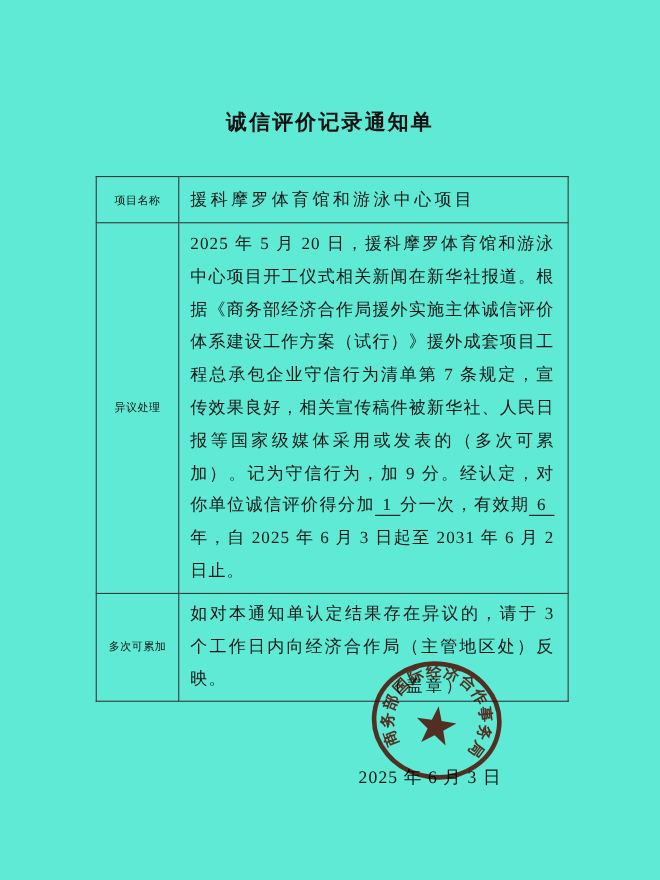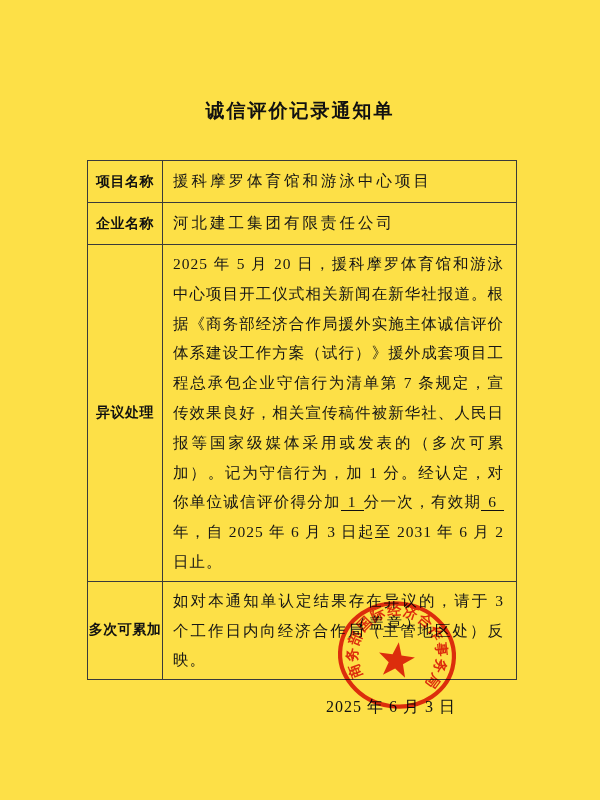--- a/index.html
+++ b/index.html
@@ -1,21 +1,21 @@
 <!DOCTYPE html>
 <html><head>
 <meta charset="utf-8">
 <style>
   * { margin: 0; padding: 0; box-sizing: border-box; }
   html, body { background: #ffffff; }
   .page {
     position: relative;
     width: 600px;
     height: 800px;
-    background: #fde047;
+    background: #5eead4;
     overflow: hidden;
     color: #1a1a1a;
     font-family: "Liberation Serif", serif;
   }
   .title {
     position: absolute;
     top: 98px;
     left: 0;
     width: 100%;
     text-align: center;
@@ -33,22 +33,22 @@
     border-collapse: collapse;
     table-layout: fixed;
   }
   table.notice th, table.notice td {
     border: 1.6px solid #3a3a3a;
     vertical-align: middle;
   }
   table.notice th {
     width: 75px;
     font-family: "Liberation Sans", sans-serif;
-    font-size: 14px;
-    font-weight: bold;
+    font-size: 10px;
+    font-weight: normal;
     text-align: center;
     letter-spacing: 0.5px;
     color: #111;
   }
   table.notice td {
     padding: 4px 12px 4px 10px;
     font-size: 15.5px;
     color: #161616;
   }
   tr.row-short { height: 42px; }
@@ -108,27 +108,23 @@
 <div class="page">
 
   <div class="title">诚信评价记录通知单</div>
 
   <table class="notice">
     <tbody>
         <tr class="row-short">
       <th>项目名称</th>
       <td class="simple-value">援科摩罗体育馆和游泳中心项目</td>
     </tr>
-    <tr class="row-short">
-      <th>企业名称</th>
-      <td class="simple-value">河北建工集团有限责任公司</td>
-    </tr>
     <tr class="row-result">
       <th>异议处理</th>
-      <td class="result-cell"><span>2025 年 5 月 20 日，援科摩罗体育馆和游泳中心项目开工仪式相关新闻在新华社报道。根据《商务部经济合作局援外实施主体诚信评价体系建设工作方案（试行）》援外成套项目工程总承包企业守信行为清单第 7 条规定，宣传效果良好，相关宣传稿件被新华社、人民日报等国家级媒体采用或发表的（多次可累加）。记为守信行为，加 1 分。经认定，对你单位诚信评价得分加</span><span class="uline">1</span><span>分一次，有效期</span><span class="uline">6</span><span>年，自 2025 年 6 月 3 日起至 2031 年 6 月 2 日止。</span></td>
+      <td class="result-cell"><span>2025 年 5 月 20 日，援科摩罗体育馆和游泳中心项目开工仪式相关新闻在新华社报道。根据《商务部经济合作局援外实施主体诚信评价体系建设工作方案（试行）》援外成套项目工程总承包企业守信行为清单第 7 条规定，宣传效果良好，相关宣传稿件被新华社、人民日报等国家级媒体采用或发表的（多次可累加）。记为守信行为，加 9 分。经认定，对你单位诚信评价得分加</span><span class="uline">1</span><span>分一次，有效期</span><span class="uline">6</span><span>年，自 2025 年 6 月 3 日起至 2031 年 6 月 2 日止。</span></td>
     </tr>
     <tr class="row-objection">
       <th>多次可累加</th>
       <td class="objection-cell">如对本通知单认定结果存在异议的，请于 3 个工作日内向经济合作局（主管地区处）反映。</td>
     </tr>
   </tbody>
     </table>
 
   <div class="gaizhang">（盖章）</div>
 

